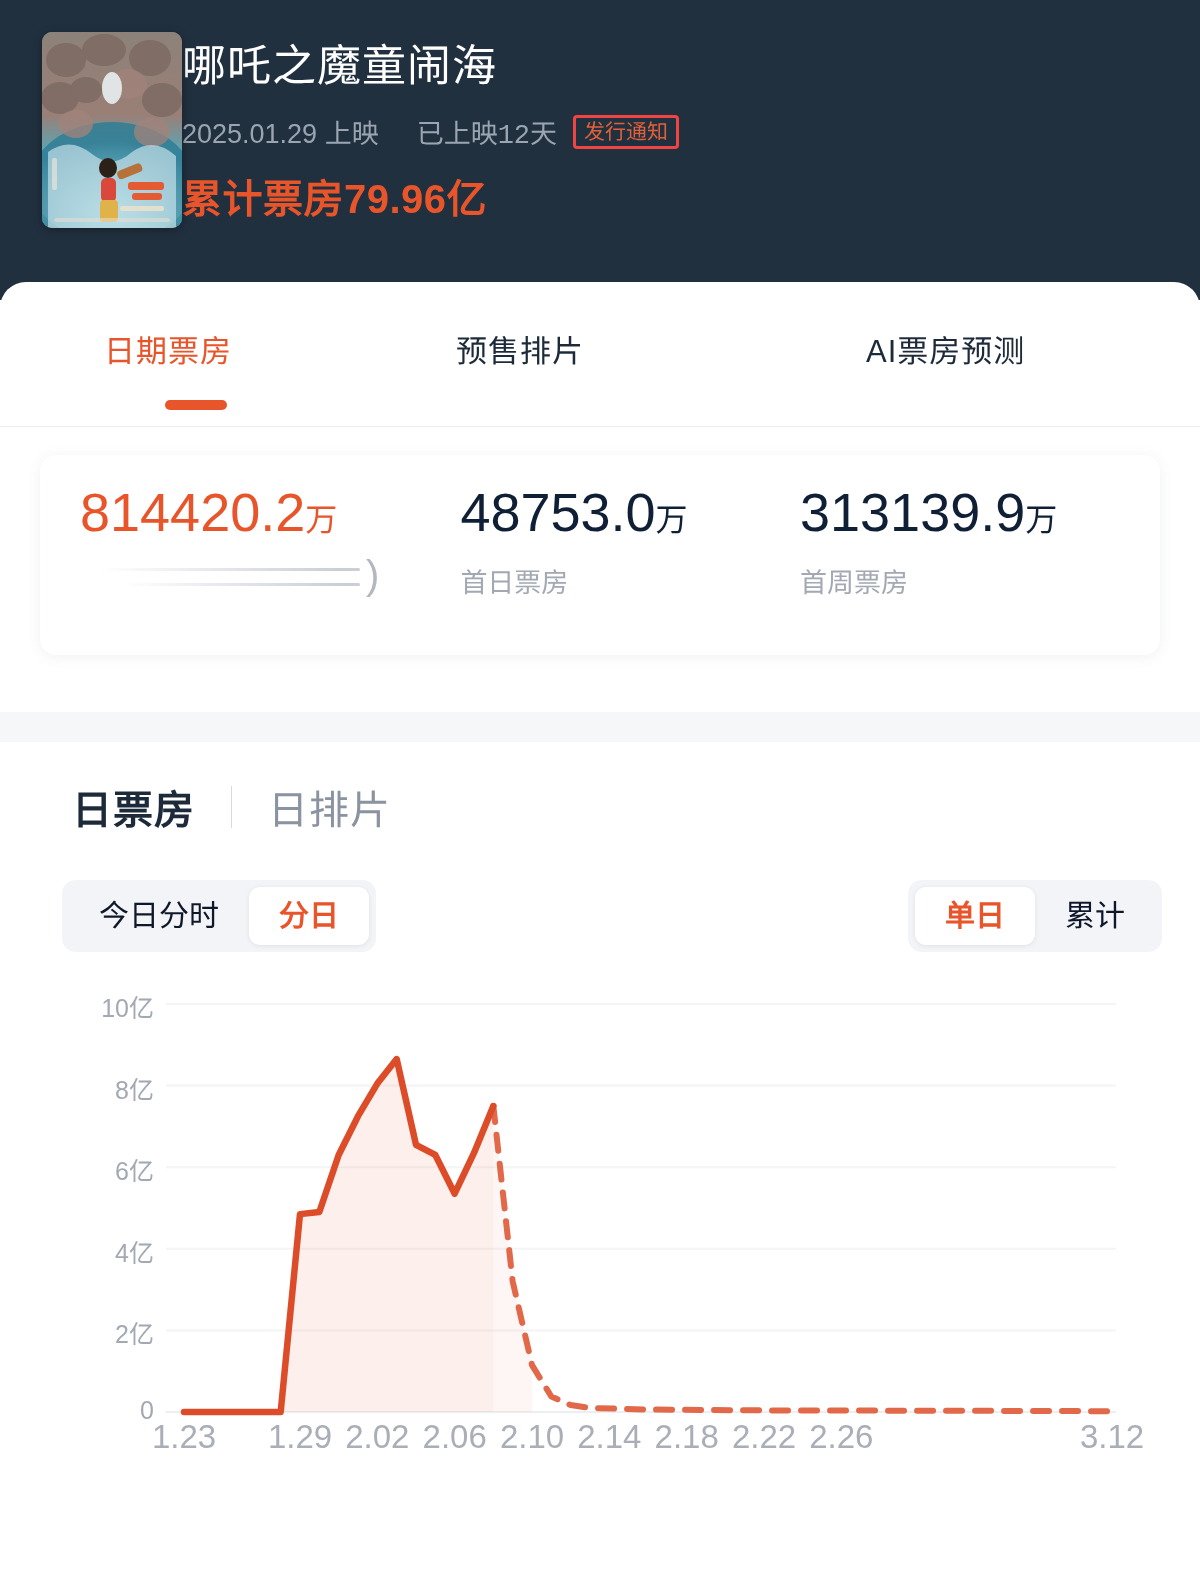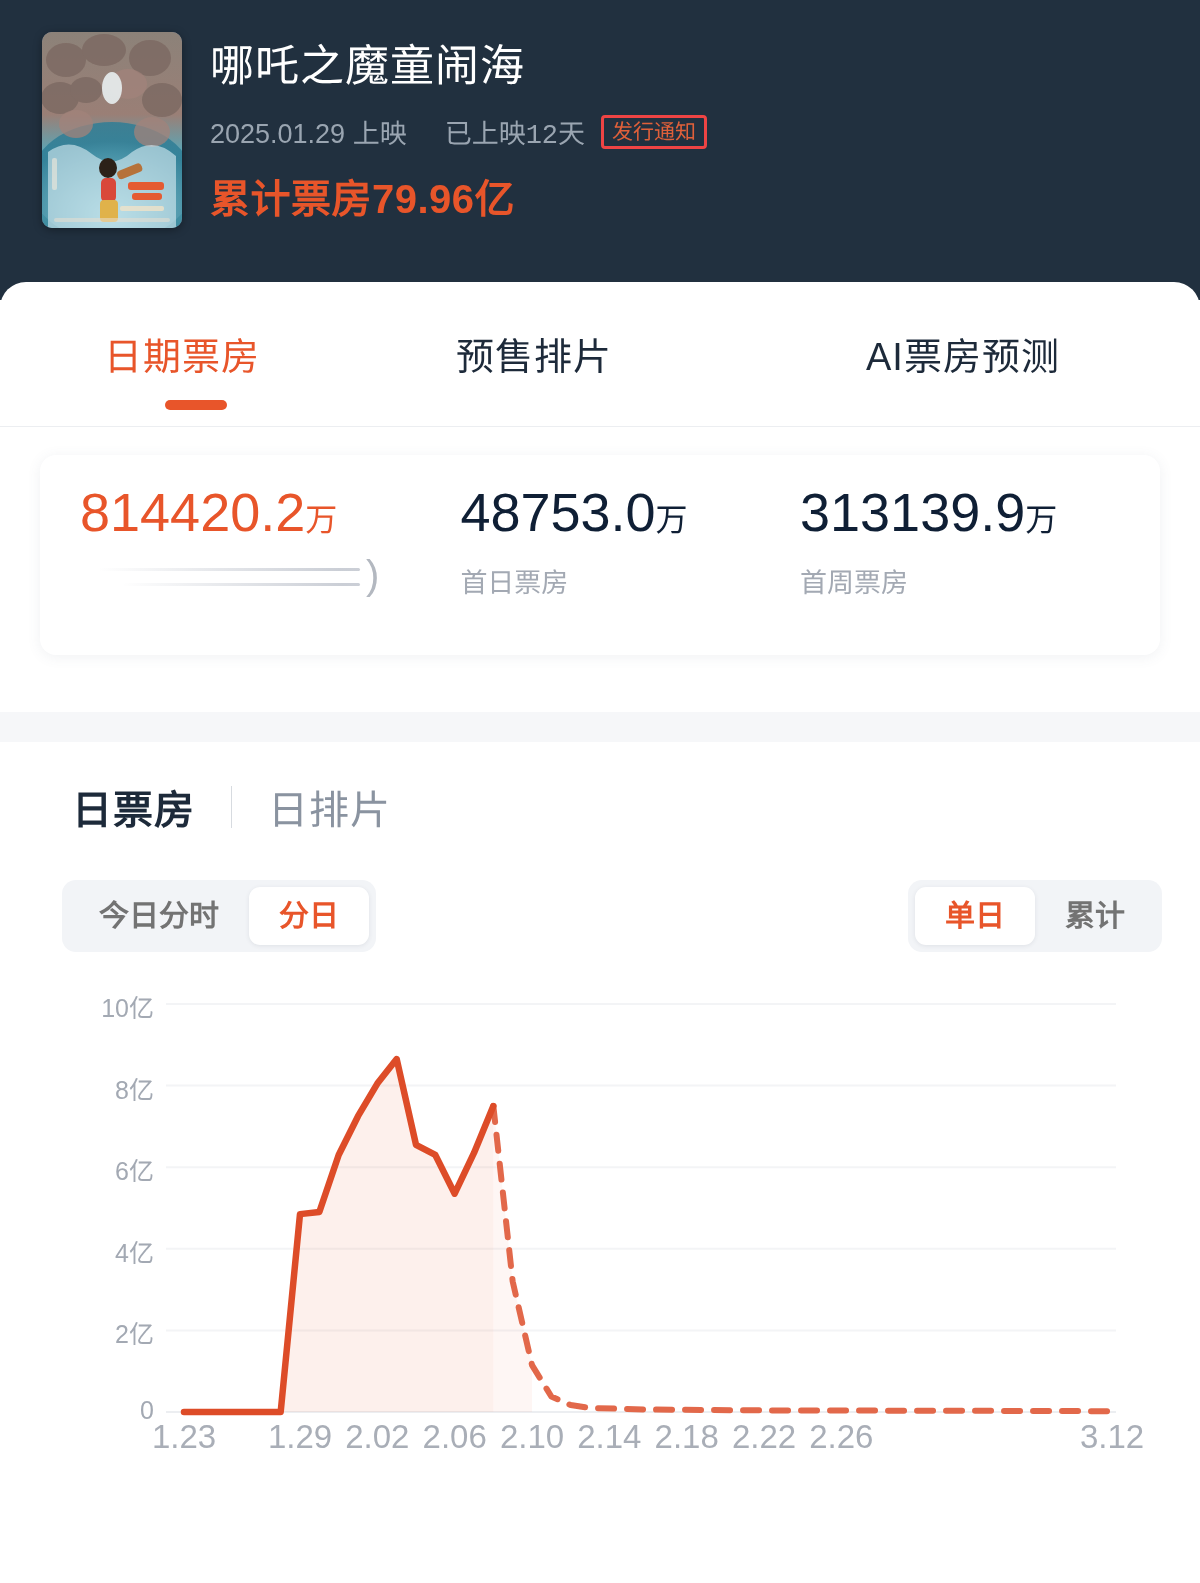--- a/index.html
+++ b/index.html
@@ -24,21 +24,20 @@
     left: 0; top: 0;
     width: 1200px;
     height: 300px;
     background: #21303f;
     overflow: hidden;
   }
   .header-inner {
     position: absolute;
     left: 42px; top: 32px;
     display: flex;
-    gap: 28px;
   }
   .poster {
     width: 140px;
     height: 196px;
     border-radius: 10px;
     overflow: hidden;
     flex: none;
     position: relative;
     background: #7d8ba0;
     box-shadow: 0 2px 8px rgba(0,0,0,.35);
@@ -102,21 +101,21 @@
 
   
   .tabs {
     position: relative;
     height: 145px;
     border-bottom: 1px solid #eceef1;
   }
   .tab {
     position: absolute;
     top: 44px;
-    font-size: 38px;
+    font-size: 31px;
     font-weight: 500;
     color: #1d2a3a;
     letter-spacing: 1px;
     cursor: pointer;
   }
   .tab-0 { left: 104px; color: #e8552a; }
   .tab-1 { left: 456px; }
   .tab-2 { left: 866px; }
   .tab-underline {
     position: absolute;
@@ -221,27 +220,26 @@
     padding: 44px 54px 0 46px;
   }
   .seg {
     display: inline-flex;
     background: #f2f4f7;
     border-radius: 14px;
     padding: 7px;
   }
   .seg-item {
     font-size: 30px;
-    color: #737373;
+    color: #0f172a;
     padding: 14px 30px;
     border-radius: 11px;
     line-height: 1;
     cursor: pointer;
     white-space: nowrap;
-    font-weight: bold;
   }
   .seg-item.active {
     background: #ffffff;
     color: #e8552a;
     font-weight: 700;
     box-shadow: 0 1px 4px rgba(60,70,90,.10);
   }
 
   
   .plot { position: relative; margin-top: 34px; height: 520px; }

